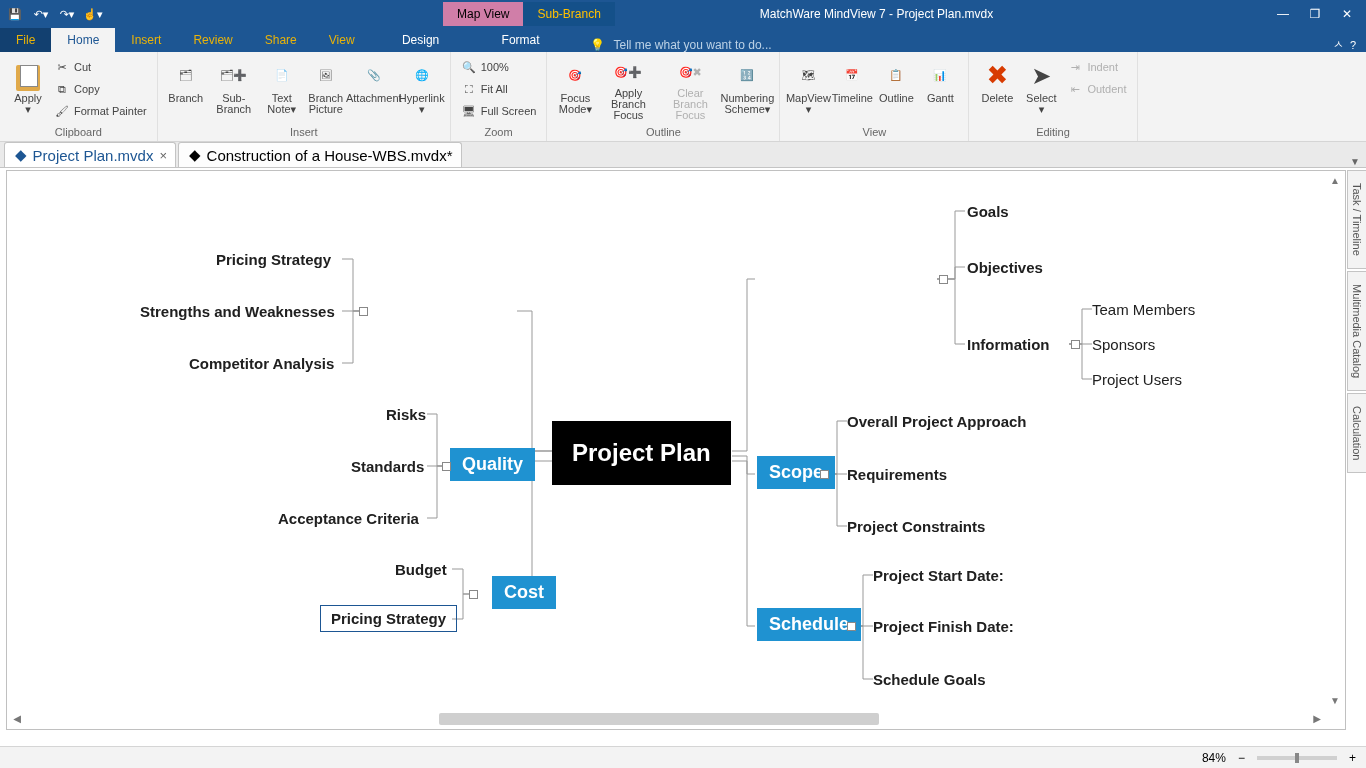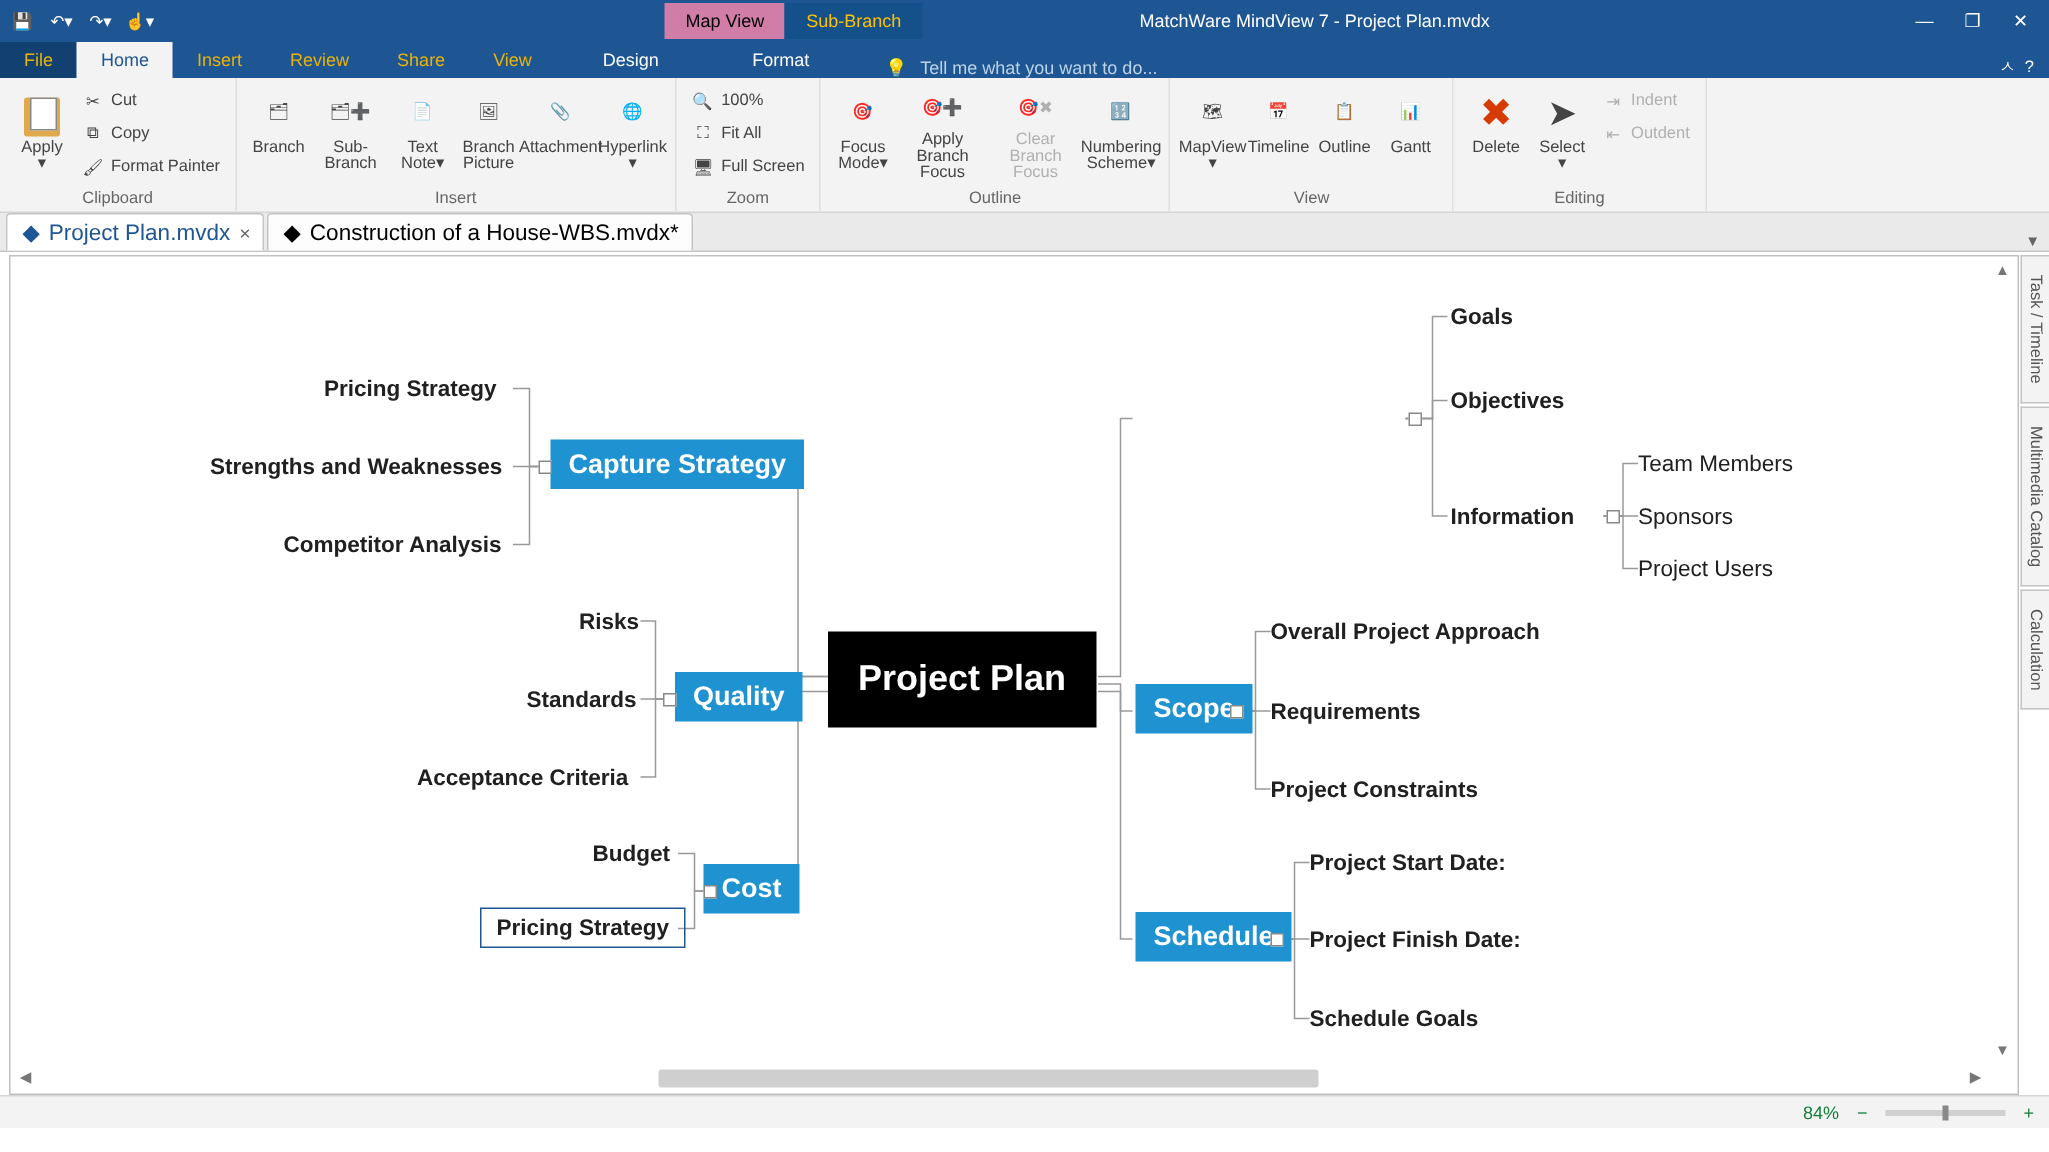--- a/index.html
+++ b/index.html
@@ -64,21 +64,21 @@
 .leaf.selected { border:1px solid #1d5693; padding:4px 10px; }
 .expander { position:absolute; width:9px; height:9px; border:1px solid #888; background:#fff; }
 svg.connectors { position:absolute; top:0; left:0; pointer-events:none; }
 
 
 .scroll-v { position:absolute; top:2px; right:2px; bottom:20px; width:16px; }
 .scroll-v span,.scroll-h span { position:absolute; width:16px; height:16px; font-size:10px; color:#777; text-align:center; line-height:16px; }
 .scroll-h { position:absolute; left:2px; right:20px; bottom:2px; height:16px; }
 
 
-.statusbar { position:absolute; bottom:16px; left:0; right:0; height:22px; background:#f3f3f3; border-top:1px solid #d5d5d5; display:flex; align-items:center; justify-content:flex-end; padding:0 10px; gap:12px; font-size:12px; color:#15803d; }
+.statusbar { position:absolute; bottom:0; left:0; right:0; height:22px; background:#f3f3f3; border-top:1px solid #d5d5d5; display:flex; align-items:center; justify-content:flex-end; padding:0 10px; gap:12px; font-size:12px; color:#000000; }
 .zoom-slider { width:80px; height:4px; background:#d0d0d0; position:relative; }
 .zoom-slider::after { content:""; position:absolute; left:38px; top:-3px; width:4px; height:10px; background:#888; }
 
 
 .sidepanels { position:absolute; right:0; top:170px; display:flex; flex-direction:column; gap:2px; }
 .sidetab { background:#f3f3f3; border:1px solid #c4c4c4; border-right:none; writing-mode:vertical-rl; padding:12px 3px; font-size:11px; color:#555; cursor:pointer; }
 </style>
 </head>
 <body>
 
@@ -321,33 +321,32 @@
 
       <path d="M838 455 H856 V404 H866"></path>
         <path d="M838 455 H856 V455 H866"></path>
         <path d="M838 455 H856 V508 H866"></path>
     </g>
   </svg>
   <div class="canvas">
 
     <div class="node central" style="left:545px;top:250px;">Project Plan</div>
 
-    <div class="node blue-node" style="left:360px;top:122px;">Capture Strategy</div>
     <div class="expander" style="left:352px;top:136px;"></div>
     <div class="node leaf" style="left:209px;top:80px;">Pricing Strategy</div>
     <div class="node leaf" style="left:133px;top:132px;">Strengths and Weaknesses</div>
     <div class="node leaf" style="left:182px;top:184px;">Competitor Analysis</div>
 
     <div class="node blue-node" style="left:443px;top:277px;">Quality</div>
     <div class="expander" style="left:435px;top:291px;"></div>
     <div class="node leaf" style="left:379px;top:235px;">Risks</div>
     <div class="node leaf" style="left:344px;top:287px;">Standards</div>
     <div class="node leaf" style="left:271px;top:339px;">Acceptance Criteria</div>
 
-    <div class="node blue-node" style="left:462px;top:405px;text-align:center;">Cost</div>
+    <div class="node blue-node" style="left:485px;top:405px;text-align:center;">Cost</div>
     <div class="expander" style="left:462px;top:419px;"></div>
     <div class="node leaf" style="left:388px;top:390px;">Budget</div>
     <div class="node leaf selected" style="left:313px;top:434px;">Pricing Strategy</div>
 
     <div class="expander" style="left:932px;top:104px;"></div>
     <div class="node leaf" style="left:960px;top:32px;">Goals</div>
     <div class="node leaf" style="left:960px;top:88px;">Objectives</div>
     <div class="node leaf" style="left:960px;top:165px;">Information</div>
     <div class="expander" style="left:1064px;top:169px;"></div>
     <div class="node leaf" style="left:1085px;top:130px;font-weight:normal;">Team Members</div>

